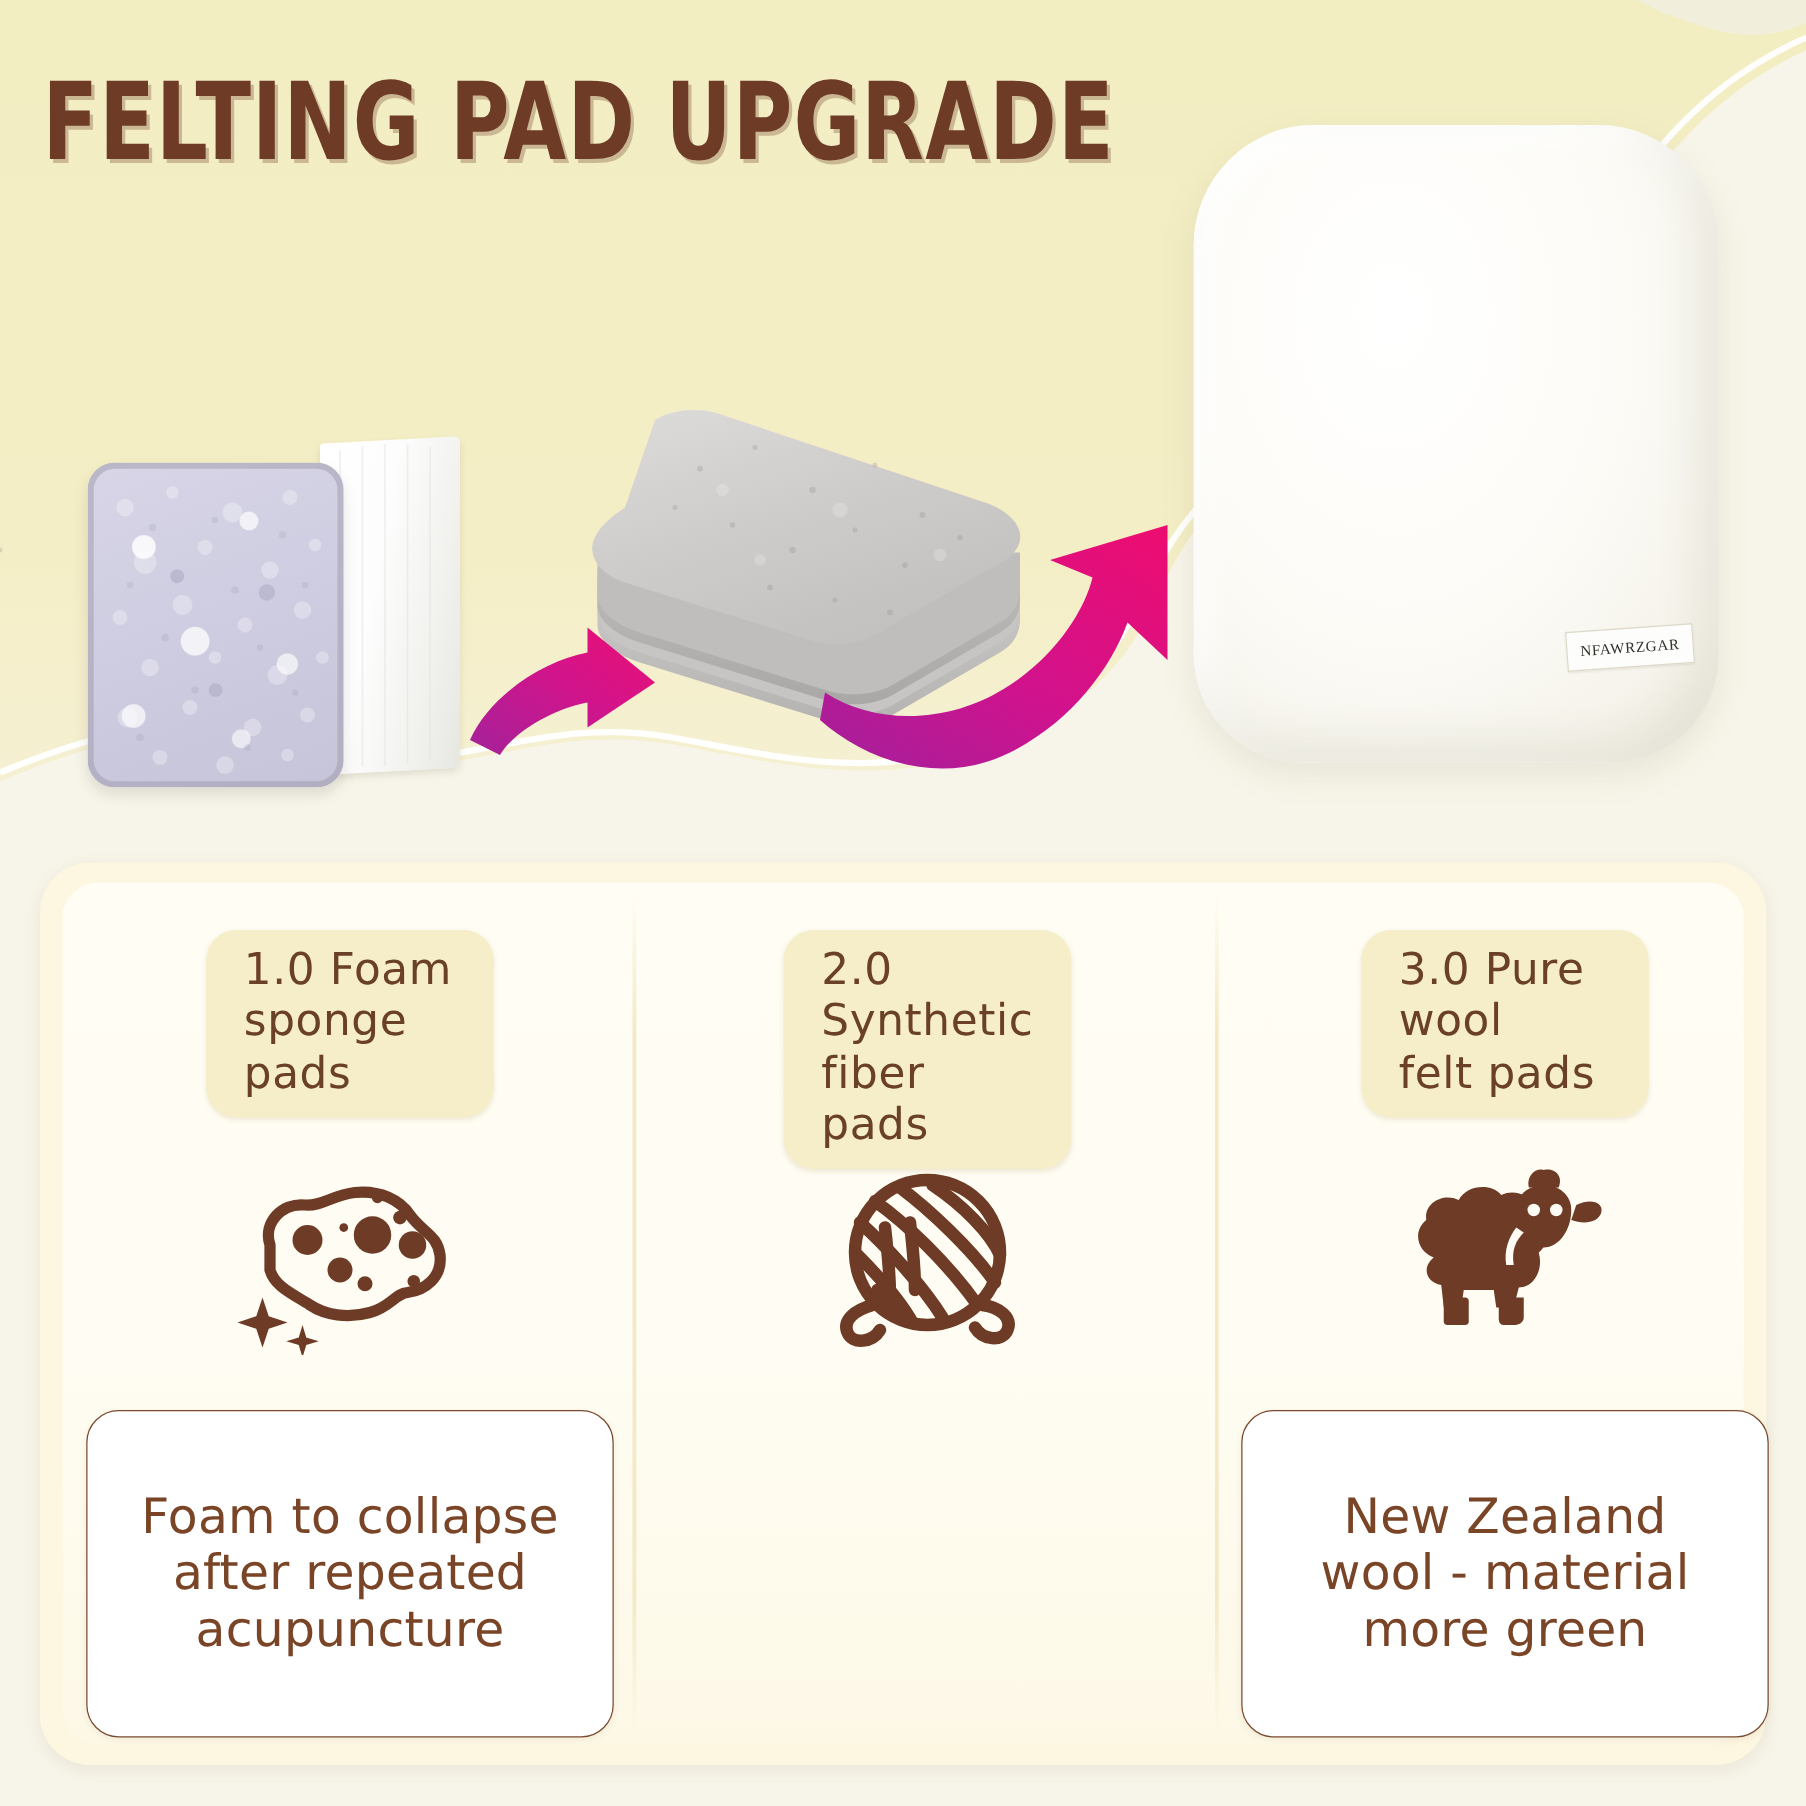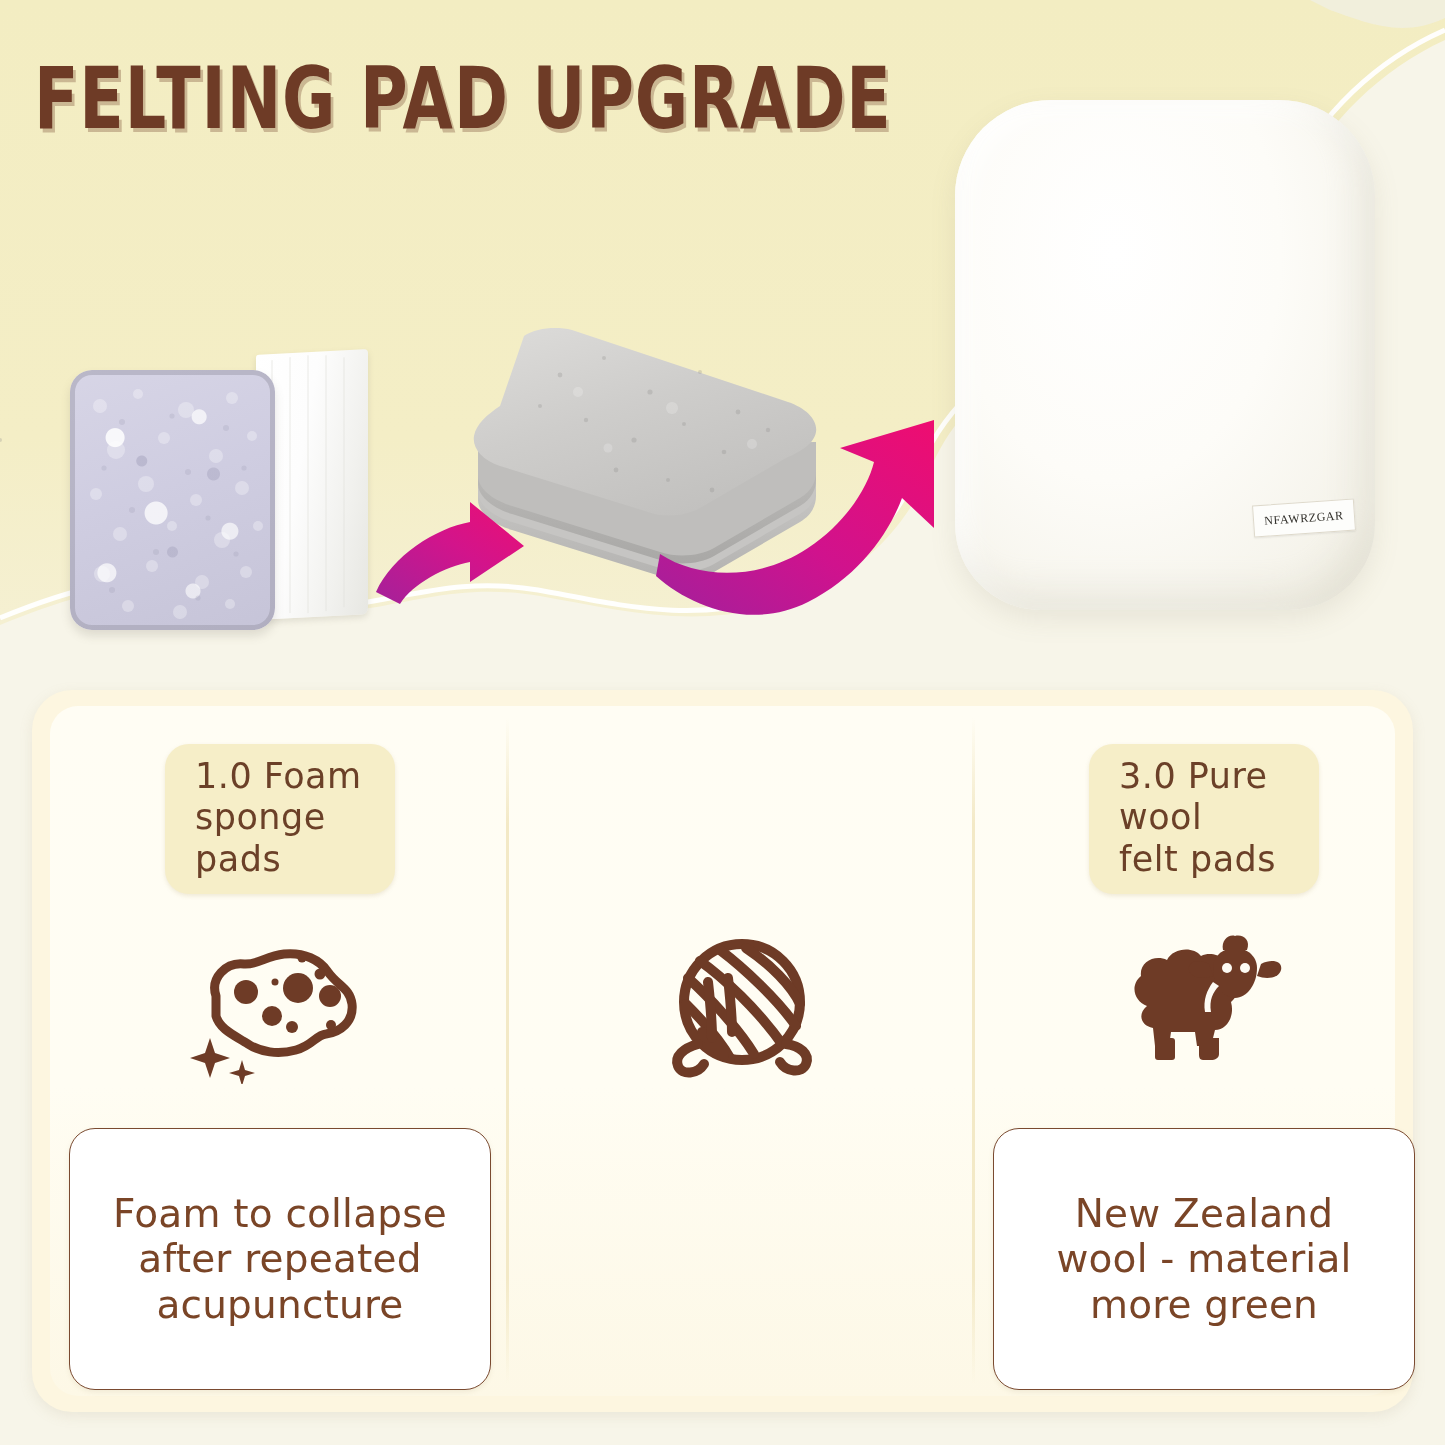--- a/index.html
+++ b/index.html
@@ -392,20 +392,24 @@
         </div>
 
         <div class="desc-card">
           <div class="desc-text">Foam to collapse
 after repeated
 acupuncture</div>
         </div>
       </div>
 
       <div class="col c2">
+        <div class="badge">
+          <div class="badge-text">2.0 Synthetic
+fiber pads</div>
+        </div>
 
         <div class="icon-box">
           <svg width="160" height="150" viewBox="0 0 160 150">
             <g fill="none" stroke="#6e3b26" stroke-width="10" stroke-linecap="round">
               <circle cx="80" cy="68" r="58"></circle>
               <path d="M38,27 C62,44 96,76 120,110"></path>
               <path d="M58,16 C82,34 116,66 134,92"></path>
               <path d="M26,44 C46,62 76,94 92,120"></path>
               <path d="M24,70 C38,84 58,106 68,124"></path>
               <path d="M84,14 C108,30 130,52 138,70"></path>

